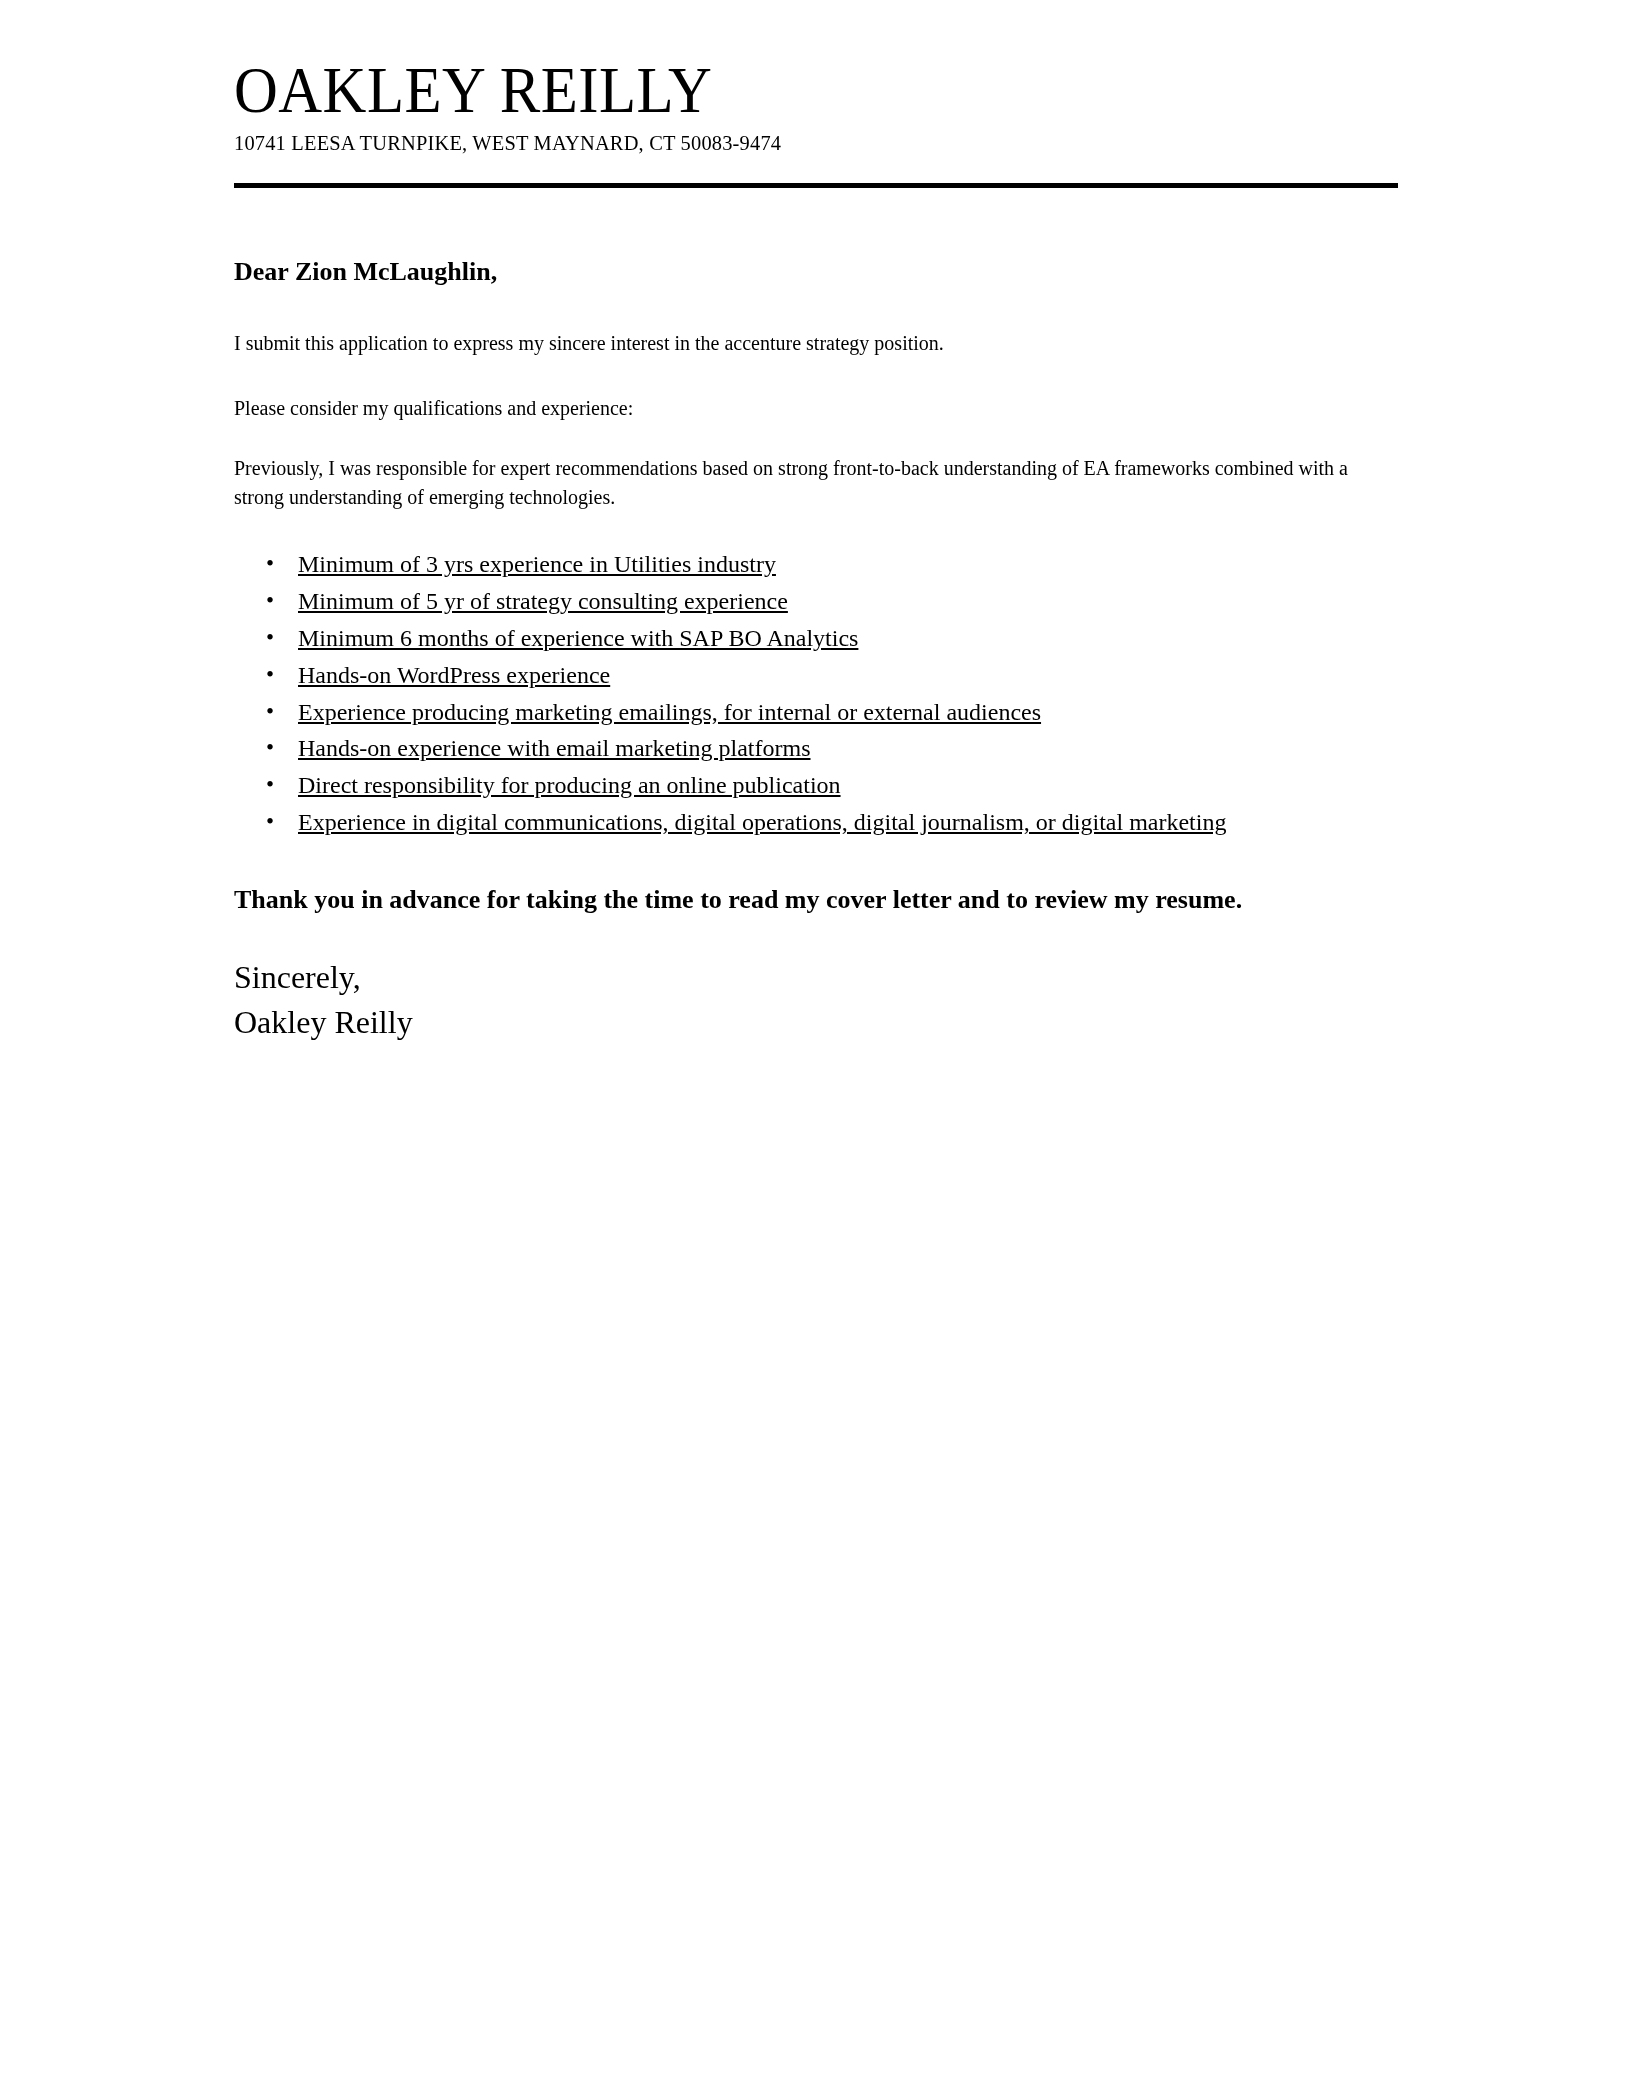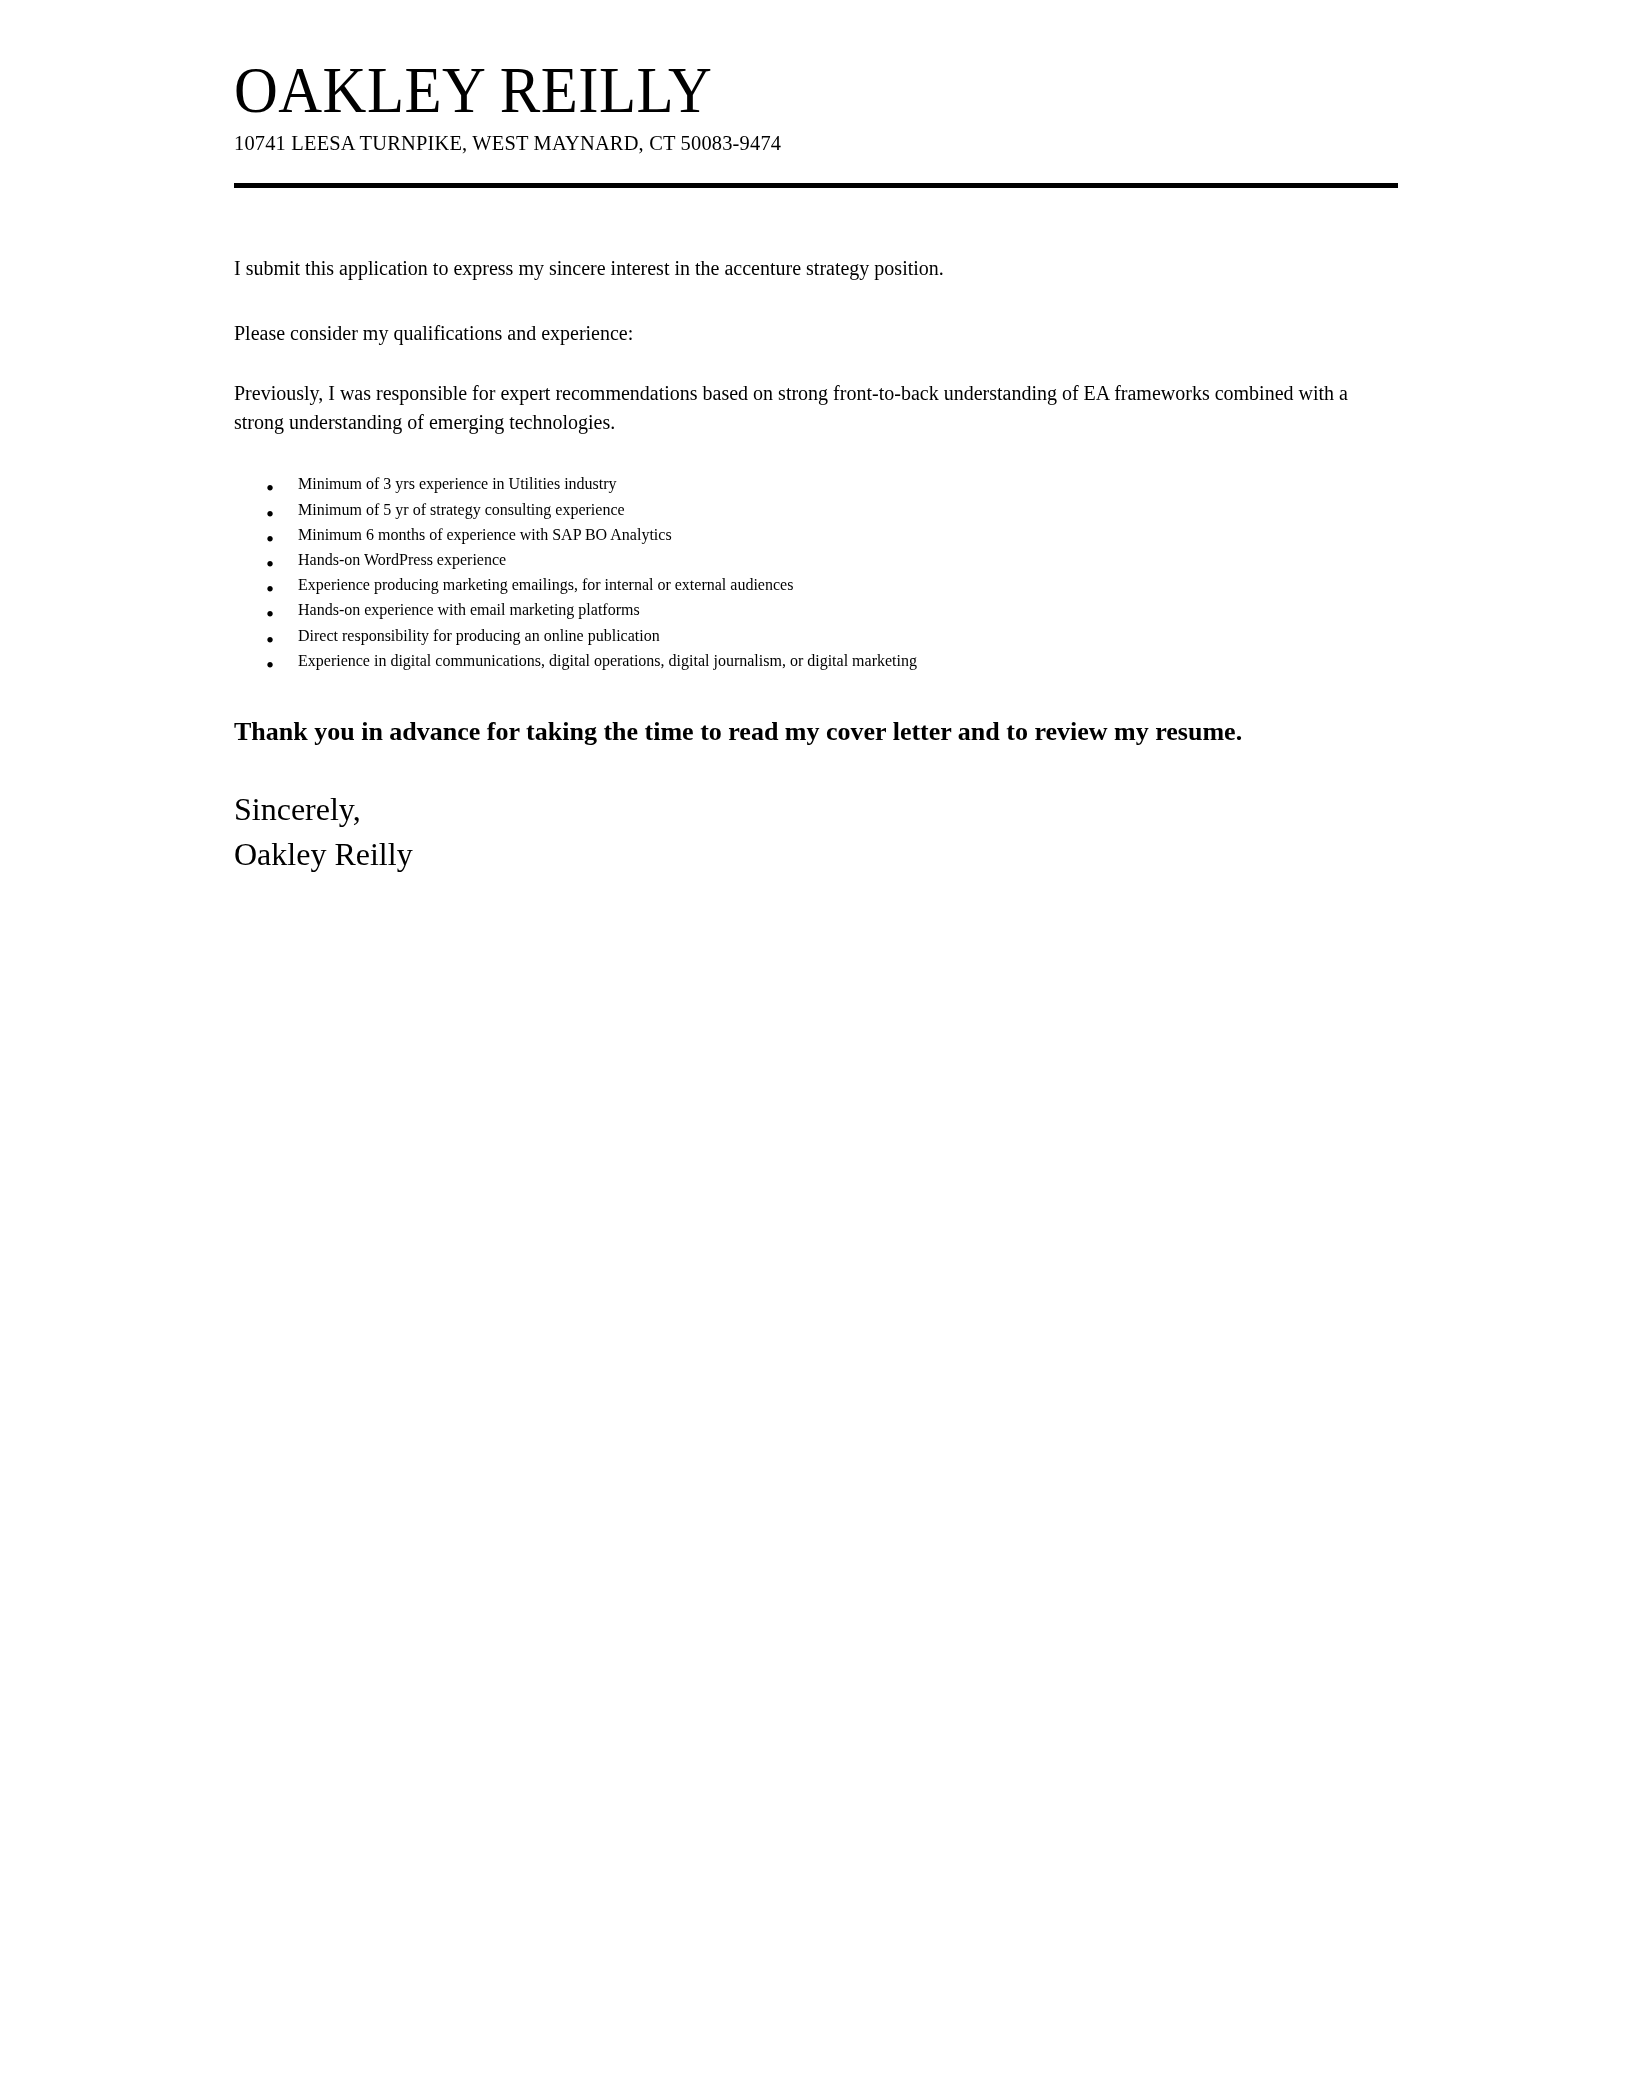--- a/index.html
+++ b/index.html
@@ -93,24 +93,25 @@
   }
 
   ul.qualifications {
     margin: 0 0 42px 0;
     padding-left: 54px;
     list-style: none;
   }
 
   ul.qualifications li {
     position: relative;
-    font-size: 16px;
+    font-size: 24px;
     line-height: 1.45;
     margin: 0 0 2px 0;
     padding-left: 10px;
+    text-decoration: underline;
   }
 
   ul.qualifications li::before {
     content: "\2022";
     position: absolute;
     left: -22px;
     top: 0;
     font-size: 23px;
     line-height: 1.45;
   }
@@ -140,20 +141,21 @@
   <div class="content">
 
     <div class="letterhead">
       <h1 class="name">OAKLEY REILLY</h1>
       <div class="address">10741 LEESA TURNPIKE, WEST MAYNARD, CT 50083-9474</div>
       <div class="rule"></div>
     </div>
 
     <div class="letter-body">
 
+      <p class="salutation">Dear Zion McLaughlin,</p>
 
       <p class="para">I submit this application to express my sincere interest in the accenture strategy position.</p>
 
       <p class="para tight">Please consider my qualifications and experience:</p>
 
       <p class="para">Previously, I was responsible for expert recommendations based on strong front-to-back understanding of EA frameworks combined with a strong understanding of emerging technologies.</p>
 
       <ul class="qualifications">
         <li><span>Minimum of 3 yrs experience in Utilities industry</span></li>
         <li><span>Minimum of 5 yr of strategy consulting experience</span></li>

